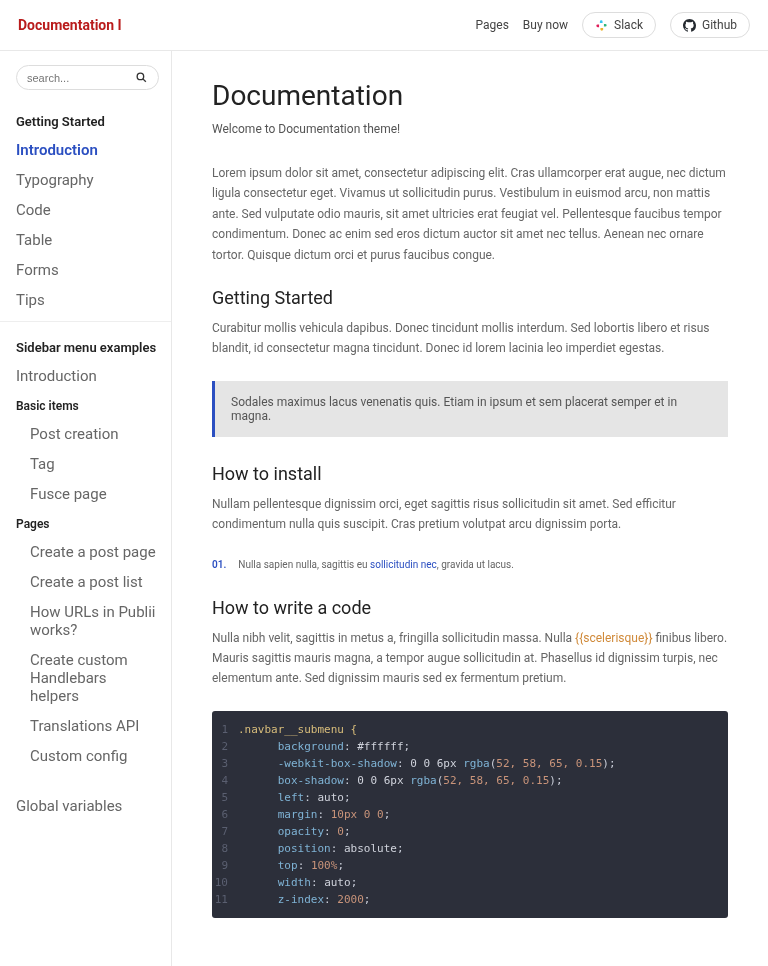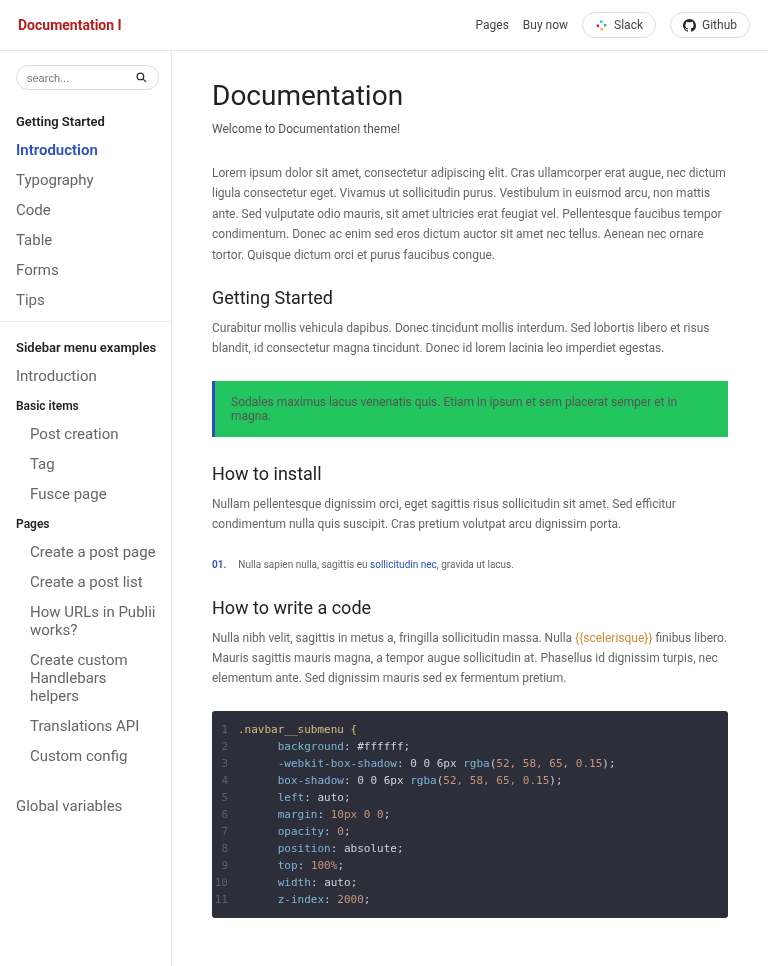--- a/index.html
+++ b/index.html
@@ -17,21 +17,21 @@
 .side-item { font-size: 15px; color: #666; margin-bottom: 12px; cursor: pointer; }
 .side-item.active { color: #2b4fc1; font-weight: 600; }
 .side-sub { margin-left: 14px; }
 .side-divider { border: none; border-top: 1px solid #eee; margin: 12px 0 18px -16px; width: calc(100% + 28px); }
 .side-subtitle { font-weight: 600; font-size: 12px; color: #222; margin: 14px 0 12px; }
 .main { flex: 1; padding: 28px 40px 40px 40px; max-width: 596px; }
 h1.doc-title { font-size: 28px; font-weight: 400; color: #222; margin-bottom: 10px; }
 .welcome { font-size: 12px; color: #555; margin-bottom: 27px; }
 .body-text { font-size: 12px; color: #666; line-height: 1.7; margin-bottom: 22px; }
 h2.section { font-size: 18px; font-weight: 400; color: #222; margin-bottom: 10px; }
-.callout { border-left: 3px solid #2b4fc1; background: #22c55e; padding: 14px 16px; font-size: 12px; color: #555; margin-bottom: 26px; }
+.callout { border-left: 3px solid #2b4fc1; background: #e5e5e5; padding: 14px 16px; font-size: 12px; color: #555; margin-bottom: 26px; }
 .ol-list { list-style: none; margin-bottom: 24px; }
 .ol-list li { display: flex; gap: 12px; font-size: 10px; color: #666; line-height: 1.6; margin-bottom: 8px; }
 .ol-num { color: #2b4fc1; font-weight: 600; flex-shrink: 0; }
 .link { color: #2b4fc1; }
 .code-block { background: #2c2f3a; border-radius: 3px; padding: 10px 0; margin-bottom: 18px; font-family: "SFMono-Regular", Consolas, monospace; font-size: 11px; line-height: 1.55; overflow: hidden; }
 .code-line { display: flex; }
 .line-num { width: 26px; text-align: right; color: #5a5f70; padding-right: 10px; flex-shrink: 0; user-select: none; }
 .code-text { white-space: pre; color: #c9cdd8; }
 .tok-sel { color: #d8bd7b; }
 .tok-prop { color: #7fb3d5; }

